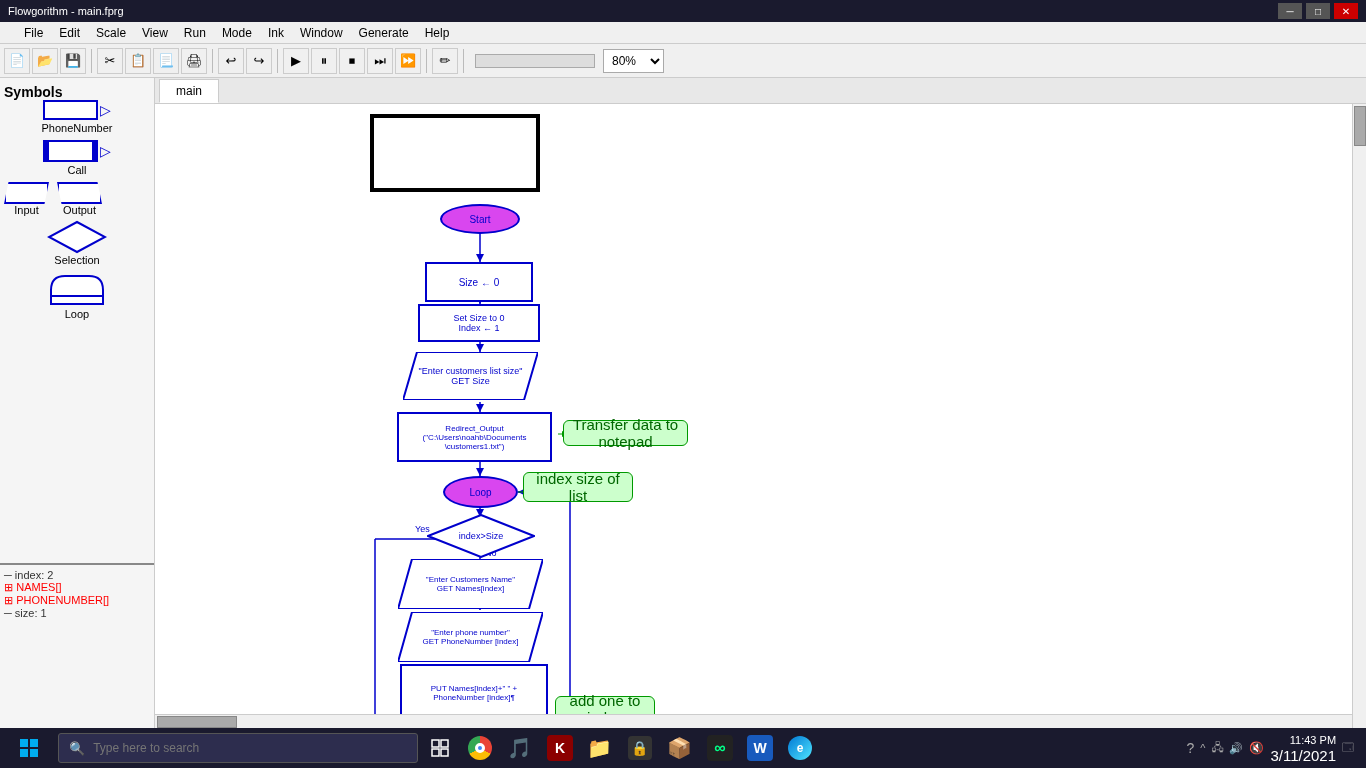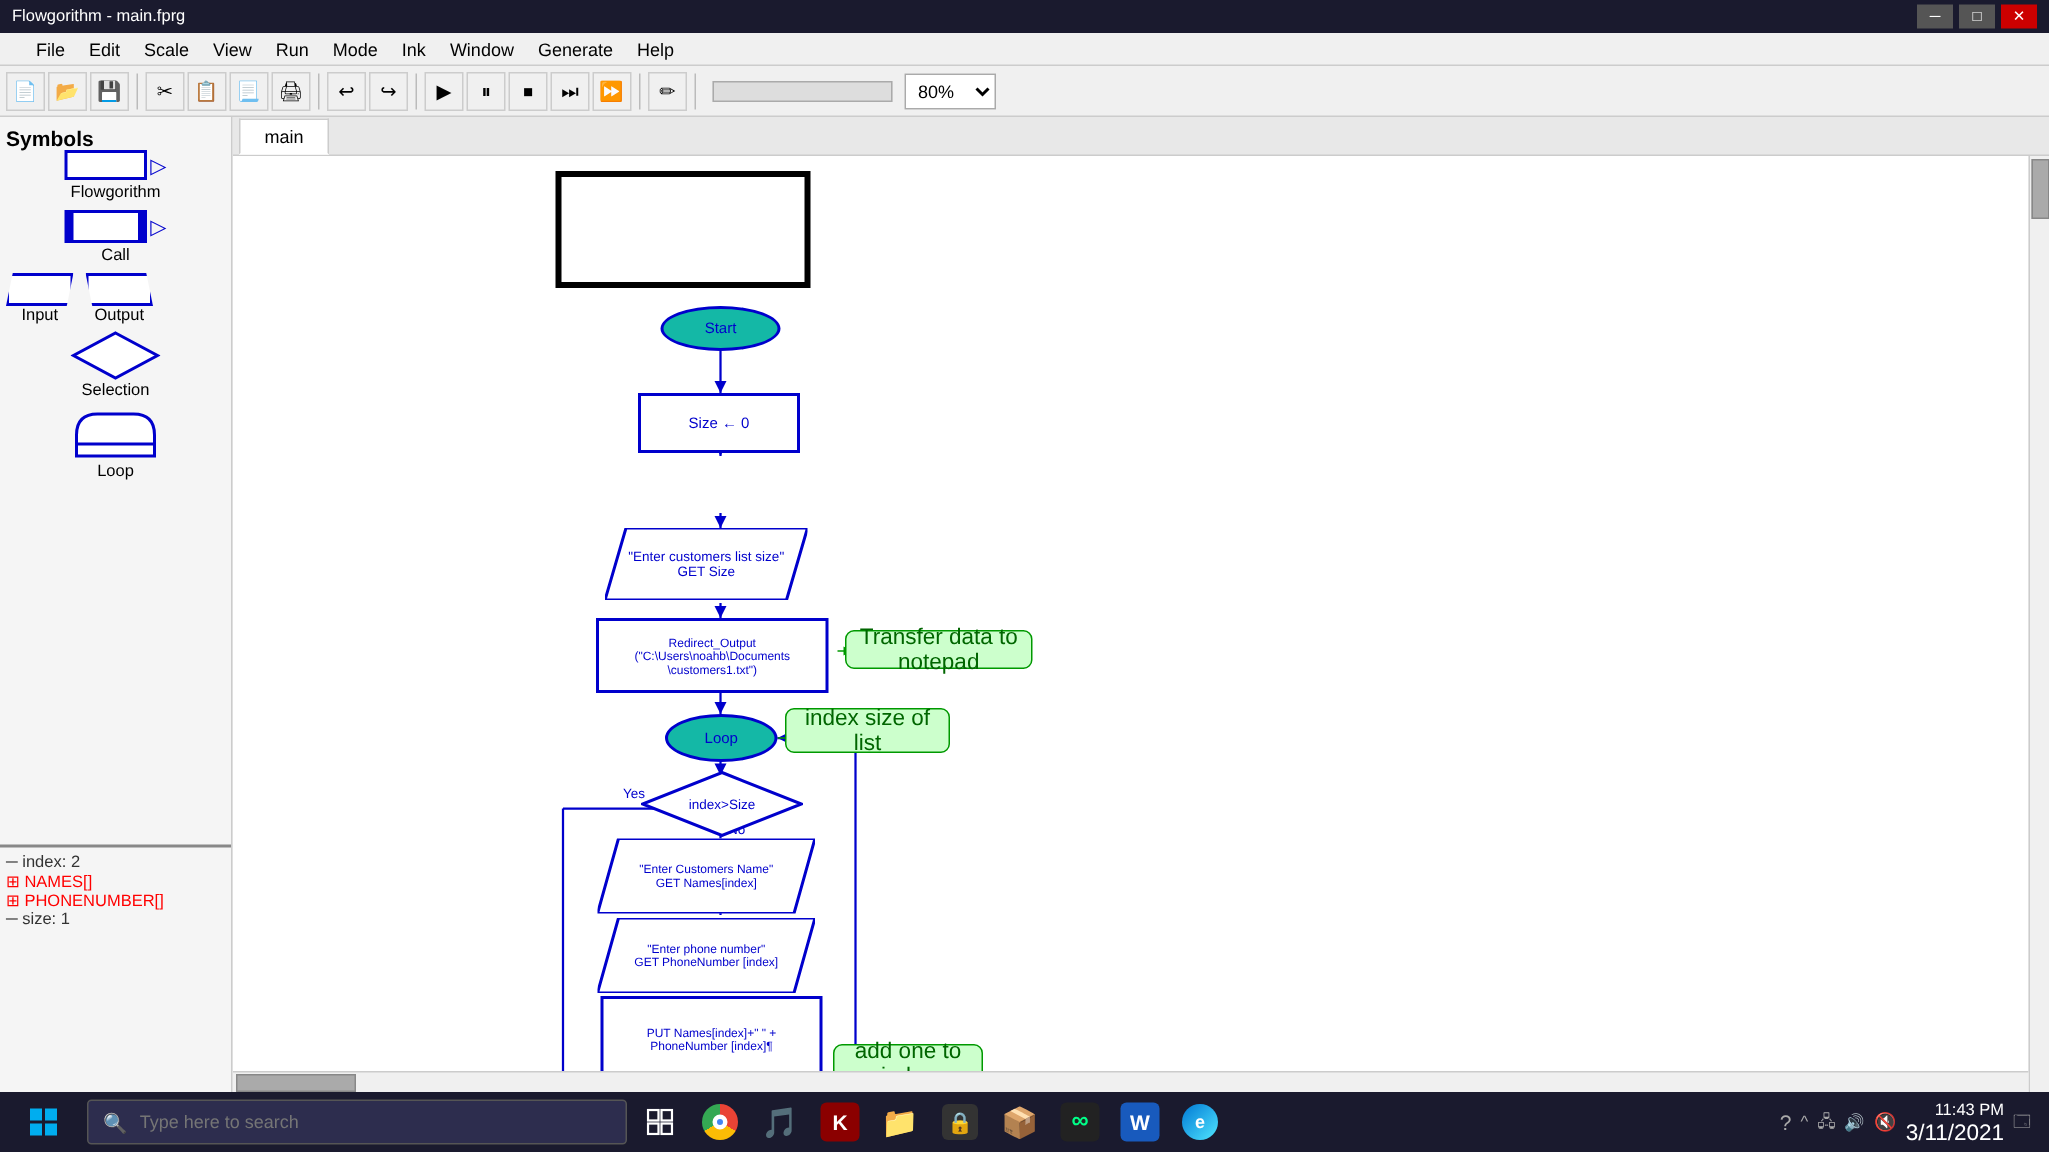--- a/index.html
+++ b/index.html
@@ -143,21 +143,21 @@
       display: flex;
       align-items: center;
       justify-content: center;
       text-align: center;
       font-size: 10px;
       color: #00c;
     }
     .fc-oval {
       border: 2px solid #00c;
       border-radius: 50%;
-      background: #14b8a6;
+      background: #d946ef;
       text-align: right;
     }
     .fc-rect {
       border: 2px solid #00c;
       background: white;
     }
     .fc-callout {
       background: #cfc;
       border: 1px solid #090;
       border-radius: 6px;
@@ -327,21 +327,21 @@
 
   <div id="left-panel">
     <div id="symbols-section">
       <h3>Symbols</h3>
 
       <div class="symbol-item">
         <div style="display:flex;align-items:center;margin-bottom:2px;">
           <div style="width:55px;height:20px;border:2px solid #00c;background:white;display:flex;align-items:center;justify-content:center;font-size:9px;color:#00c;"></div>
           <span style="color:#00c;font-size:14px;margin-left:2px;">▷</span>
         </div>
-        <span style="font-size:11px;">Flowgorithm</span>
+        <span style="font-size:11px;">PhoneNumber</span>
       </div>
 
       <div class="symbol-item">
         <div style="display:flex;align-items:center;margin-bottom:2px;">
           <div style="width:55px;height:22px;border:2px solid #00c;border-left:6px solid #00c;border-right:6px solid #00c;background:white;display:flex;align-items:center;justify-content:center;font-size:9px;color:#00c;"></div>
           <span style="color:#00c;font-size:14px;margin-left:2px;">▷</span>
         </div>
         <span style="font-size:11px;">Call</span>
       </div>
 
@@ -448,20 +448,24 @@
       </svg>
 
       <div class="fc-shape fc-oval" style="left:285px;top:100px;width:80px;height:30px;">
         <span>Start</span>
       </div>
 
       <div class="fc-shape fc-rect" style="left:270px;top:158px;width:108px;height:40px;">
         <span>Size ← 0</span>
       </div>
 
+      <div class="fc-shape fc-rect" style="left:263px;top:200px;width:122px;height:38px;font-size:9px;padding:2px;">
+        <span style="white-space:pre-line;">Set Size to 0
+Index ← 1</span>
+      </div>
 
       <div class="fc-shape" style="left:248px;top:248px;width:135px;height:48px;">
         <svg width="135" height="48" style="position:absolute;top:0;left:0;">
           <polygon points="14,0 135,0 121,48 0,48" fill="white" stroke="#00c" stroke-width="2"></polygon>
         </svg>
         <span style="position:relative;z-index:1;font-size:9px;text-align:center;padding:0 10px;">"Enter customers list size"<br>GET Size</span>
       </div>
 
       <div class="fc-shape fc-rect" style="left:242px;top:308px;width:155px;height:50px;font-size:8px;padding:2px;text-align:center;">
         <span>Redirect_Output<br>("C:\Users\noahb\Documents<br>\customers1.txt")</span>

